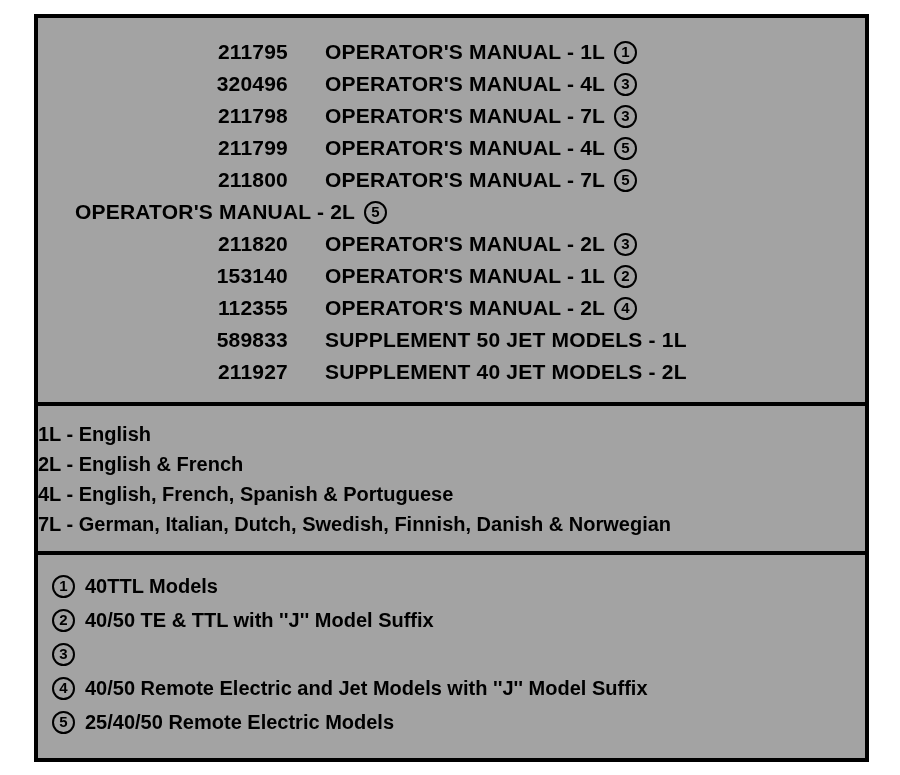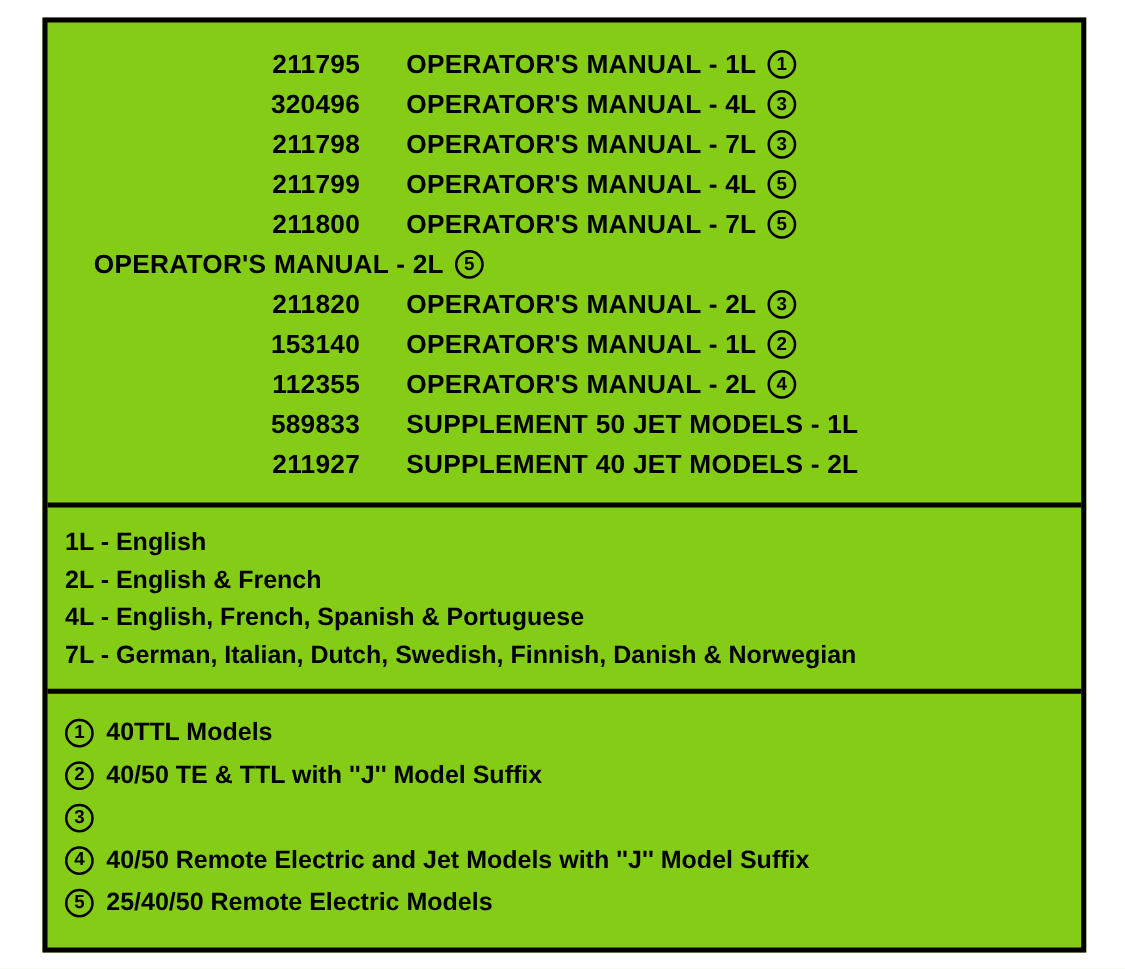--- a/index.html
+++ b/index.html
@@ -23,21 +23,21 @@
   }
 
   .doc {
     position: absolute;
     left: 34px;
     top: 14px;
     width: 835px;
     height: 748px;
     border: 4px solid #000;
     box-sizing: border-box;
-    background: #84cc16;
+    background: #a3a3a3;
   }
 
   
   .parts {
     padding: 18px 0 14px 0;
     border-bottom: 4px solid #000;
   }
   .part-row {
     display: flex;
     align-items: center;
@@ -49,21 +49,21 @@
   .part-num {
     width: 250px;
     text-align: right;
     padding-right: 0;
     font-variant-numeric: tabular-nums;
   }
   .part-desc {
     margin-left: 37px;
     white-space: nowrap;
     display: flex;
-    align-items: flex-start;
+    align-items: center;
   }
   .part-desc .txt { display: inline-block; }
 
   
   .circ {
     display: inline-flex;
     align-items: center;
     justify-content: center;
     width: 23px;
     height: 23px;
@@ -73,21 +73,21 @@
     font-weight: bold;
     line-height: 1;
     margin-left: 9px;
     box-sizing: border-box;
     flex: 0 0 auto;
     padding-bottom: 1px;
   }
 
   
   .langs {
-    padding: 13px 0 12px 14px;
+    padding: 13px 0 12px 0;
     border-bottom: 4px solid #000;
   }
   .lang-row {
     font-size: 20px;
     font-weight: bold;
     line-height: 1;
     height: 30px;
     display: flex;
     align-items: center;
     white-space: nowrap;

